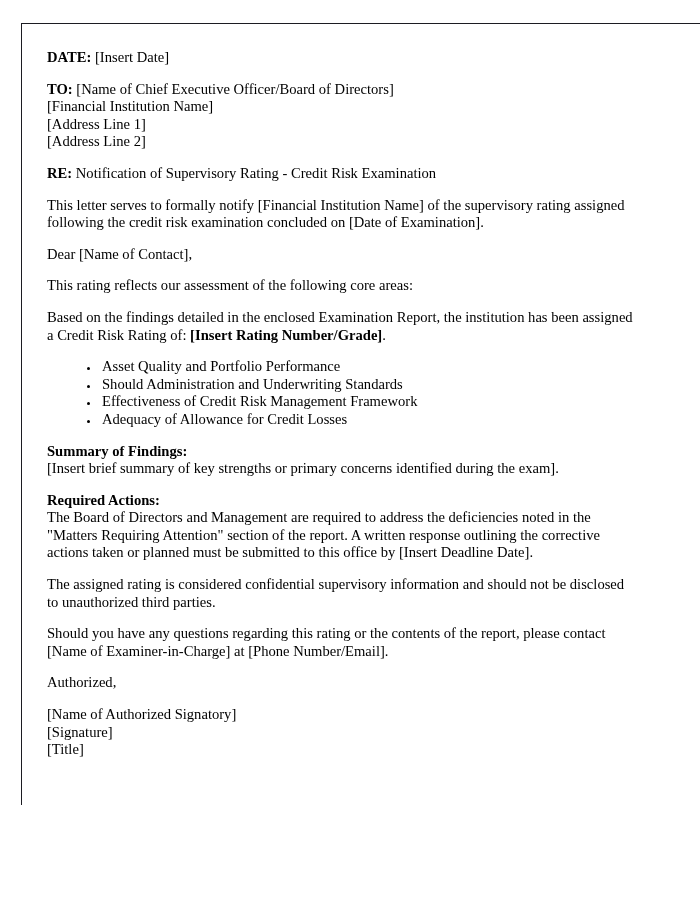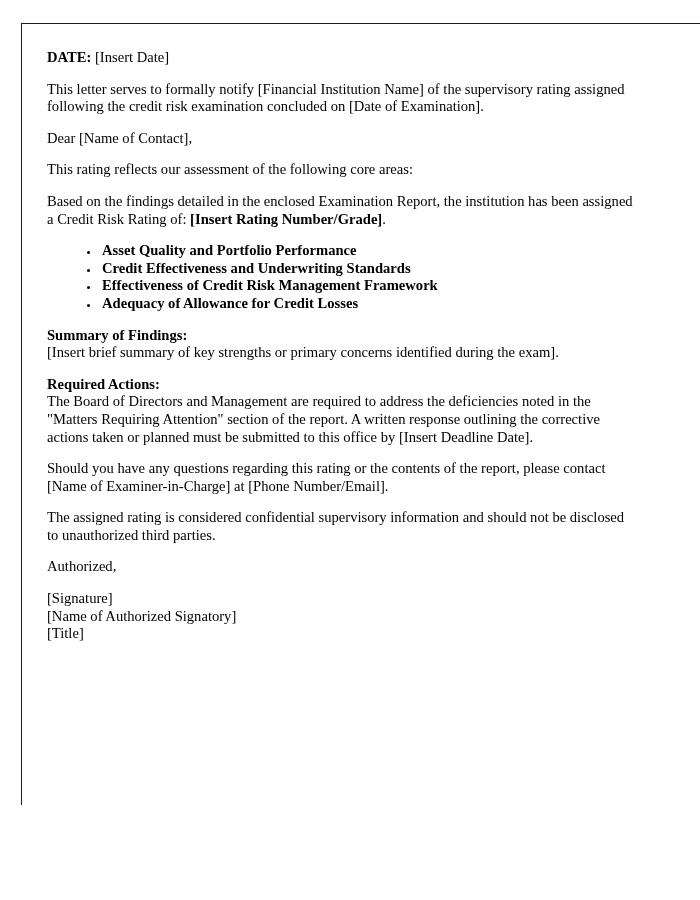--- a/index.html
+++ b/index.html
@@ -57,74 +57,82 @@
   .heading {
     font-weight: bold;
     display: block;
   }
   .bold-inline { font-weight: bold; }
 
   ul.core-areas {
     margin: 0 0 14px 0;
     padding: 0 0 0 53px;
     list-style-type: disc;
-    font-weight: bold;
   }
   ul.core-areas li {
     margin: 0;
     padding: 0 0 0 2px;
     line-height: 17.6px;
   }
   ul.core-areas li::marker {
     font-size: 11px;
   }
 </style>
 </head>
 <body>
 
 <div id="page-sheet">
   <div id="letter-body">
 
     <p class="block">
       <span class="lbl">DATE:</span><span> <span>[Insert Date]</span></span>
     </p>
 
+    <p class="block">
+      <span class="line"><span class="lbl">TO:</span> <span>[Name of Chief Executive Officer/Board of Directors]</span></span>
+      <span class="line">[Financial Institution Name]</span>
+      <span class="line">[Address Line 1]</span>
+      <span class="line">[Address Line 2]</span>
+    </p>
 
+    <p class="block">
+      <span class="lbl">RE:</span><span> <span>Notification of Supervisory Rating - Credit Risk Examination</span></span>
+    </p>
 
     <p class="block">This letter serves to formally notify [Financial Institution Name] of the supervisory rating assigned following the credit risk examination concluded on [Date of Examination].</p>
 
     <p class="block">Dear [Name of Contact],</p>
 
     <p class="block">This rating reflects our assessment of the following core areas:</p>
 
     <p class="block"><span>Based on the findings detailed in the enclosed Examination Report, the institution has been assigned a Credit Risk Rating of: </span><span class="bold-inline">[Insert Rating Number/Grade]</span><span>.</span></p>
 
     <ul class="core-areas">
       <li>Asset Quality and Portfolio Performance</li>
-      <li>Credit Effectiveness and Underwriting Standards</li>
+      <li>Should Administration and Underwriting Standards</li>
       <li>Effectiveness of Credit Risk Management Framework</li>
       <li>Adequacy of Allowance for Credit Losses</li>
     </ul>
 
     <p class="block">
       <span class="heading">Summary of Findings:</span>
       <span class="line">[Insert brief summary of key strengths or primary concerns identified during the exam].</span>
     </p>
 
     <p class="block">
       <span class="heading">Required Actions:</span>
       <span class="line">The Board of Directors and Management are required to address the deficiencies noted in the "Matters Requiring Attention" section of the report. A written response outlining the corrective actions taken or planned must be submitted to this office by [Insert Deadline Date].</span>
     </p>
 
+    <p class="block">The assigned rating is considered confidential supervisory information and should not be disclosed to unauthorized third parties.</p>
+
     <p class="block">Should you have any questions regarding this rating or the contents of the report, please contact [Name of Examiner-in-Charge] at [Phone Number/Email].</p>
-
-    <p class="block">The assigned rating is considered confidential supervisory information and should not be disclosed to unauthorized third parties.</p>
 
     <p class="block">Authorized,</p>
 
     <p class="block tight">
+      <span class="line">[Name of Authorized Signatory]</span>
       <span class="line">[Signature]</span>
-      <span class="line">[Name of Authorized Signatory]</span>
       <span class="line">[Title]</span>
     </p>
 
   </div>
 </div>
 
 </body></html>

